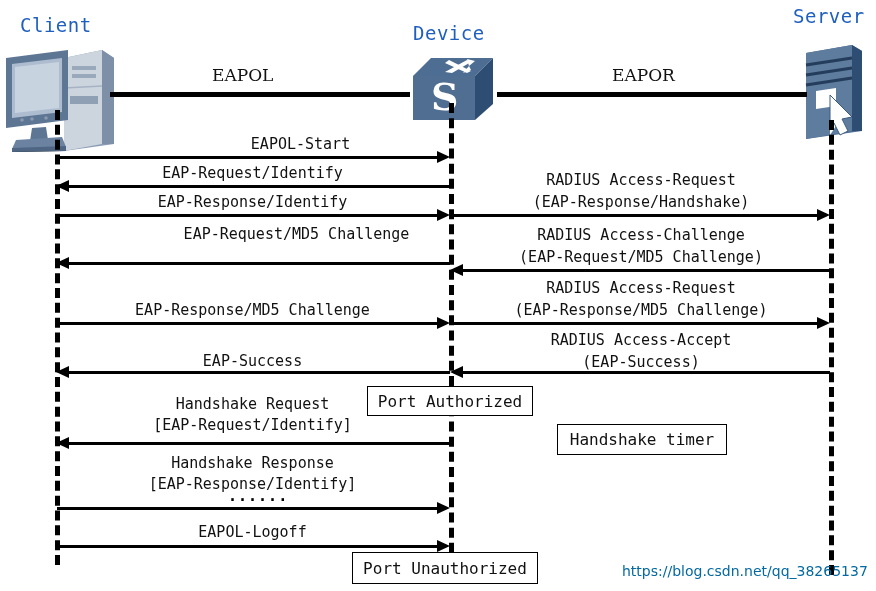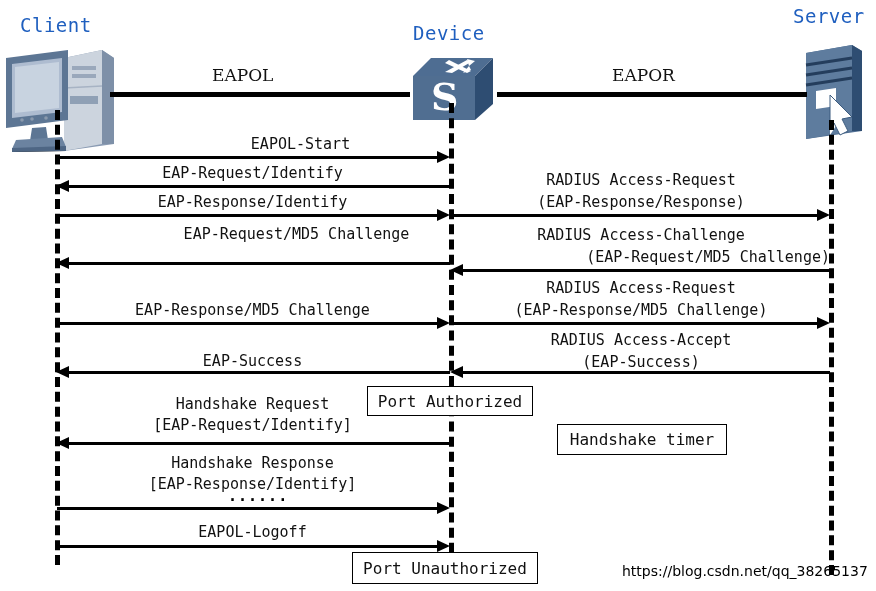--- a/index.html
+++ b/index.html
@@ -96,21 +96,21 @@
     font-weight: bold;
     color: #000000;
     letter-spacing: 1px;
     line-height: 6px;
   }
   
   .watermark {
     position: absolute;
     font-family: "DejaVu Sans", sans-serif;
     font-size: 14px;
-    color: #000000;
+    color: #0369a1;
     white-space: nowrap;
   }
   
   .icon-wrap { position: absolute; }
 </style>
 </head>
 <body>
 
 <div id="canvas">
 
@@ -217,26 +217,26 @@
   <div class="msg-label" style="left:55px; top:474px; width:395px;">[EAP-Response/Identify]</div>
   <div class="ellipsis-dots" style="left:228px; top:493px;">......</div>
   <div class="msg-line" style="left:57px; top:507px; width:384px;"></div>
   <div class="arrow-head right" style="left:437px; top:502px;"></div>
 
   <div class="msg-label" style="left:55px; top:522px; width:395px;">EAPOL-Logoff</div>
   <div class="msg-line" style="left:57px; top:545px; width:384px;"></div>
   <div class="arrow-head right" style="left:437px; top:540px;"></div>
 
   <div class="msg-label" style="left:452px; top:170px; width:378px;">RADIUS Access-Request</div>
-  <div class="msg-label" style="left:452px; top:192px; width:378px;">(EAP-Response/Response)</div>
+  <div class="msg-label" style="left:452px; top:192px; width:378px;">(EAP-Response/Handshake)</div>
   <div class="msg-line" style="left:451px; top:214px; width:370px;"></div>
   <div class="arrow-head right" style="left:817px; top:209px;"></div>
 
   <div class="msg-label" style="left:452px; top:225px; width:378px;">RADIUS Access-Challenge</div>
-  <div class="msg-label" style="left:452px; top:247px; width:378px;text-align:right;">(EAP-Request/MD5 Challenge)</div>
+  <div class="msg-label" style="left:452px; top:247px; width:378px;">(EAP-Request/MD5 Challenge)</div>
   <div class="msg-line" style="left:462px; top:269px; width:368px;"></div>
   <div class="arrow-head left" style="left:450px; top:264px;"></div>
 
   <div class="msg-label" style="left:452px; top:278px; width:378px;">RADIUS Access-Request</div>
   <div class="msg-label" style="left:452px; top:300px; width:378px;">(EAP-Response/MD5 Challenge)</div>
   <div class="msg-line" style="left:451px; top:322px; width:370px;"></div>
   <div class="arrow-head right" style="left:817px; top:317px;"></div>
 
   <div class="msg-label" style="left:452px; top:330px; width:378px;">RADIUS Access-Accept</div>
   <div class="msg-label" style="left:452px; top:352px; width:378px;">(EAP-Success)</div>

